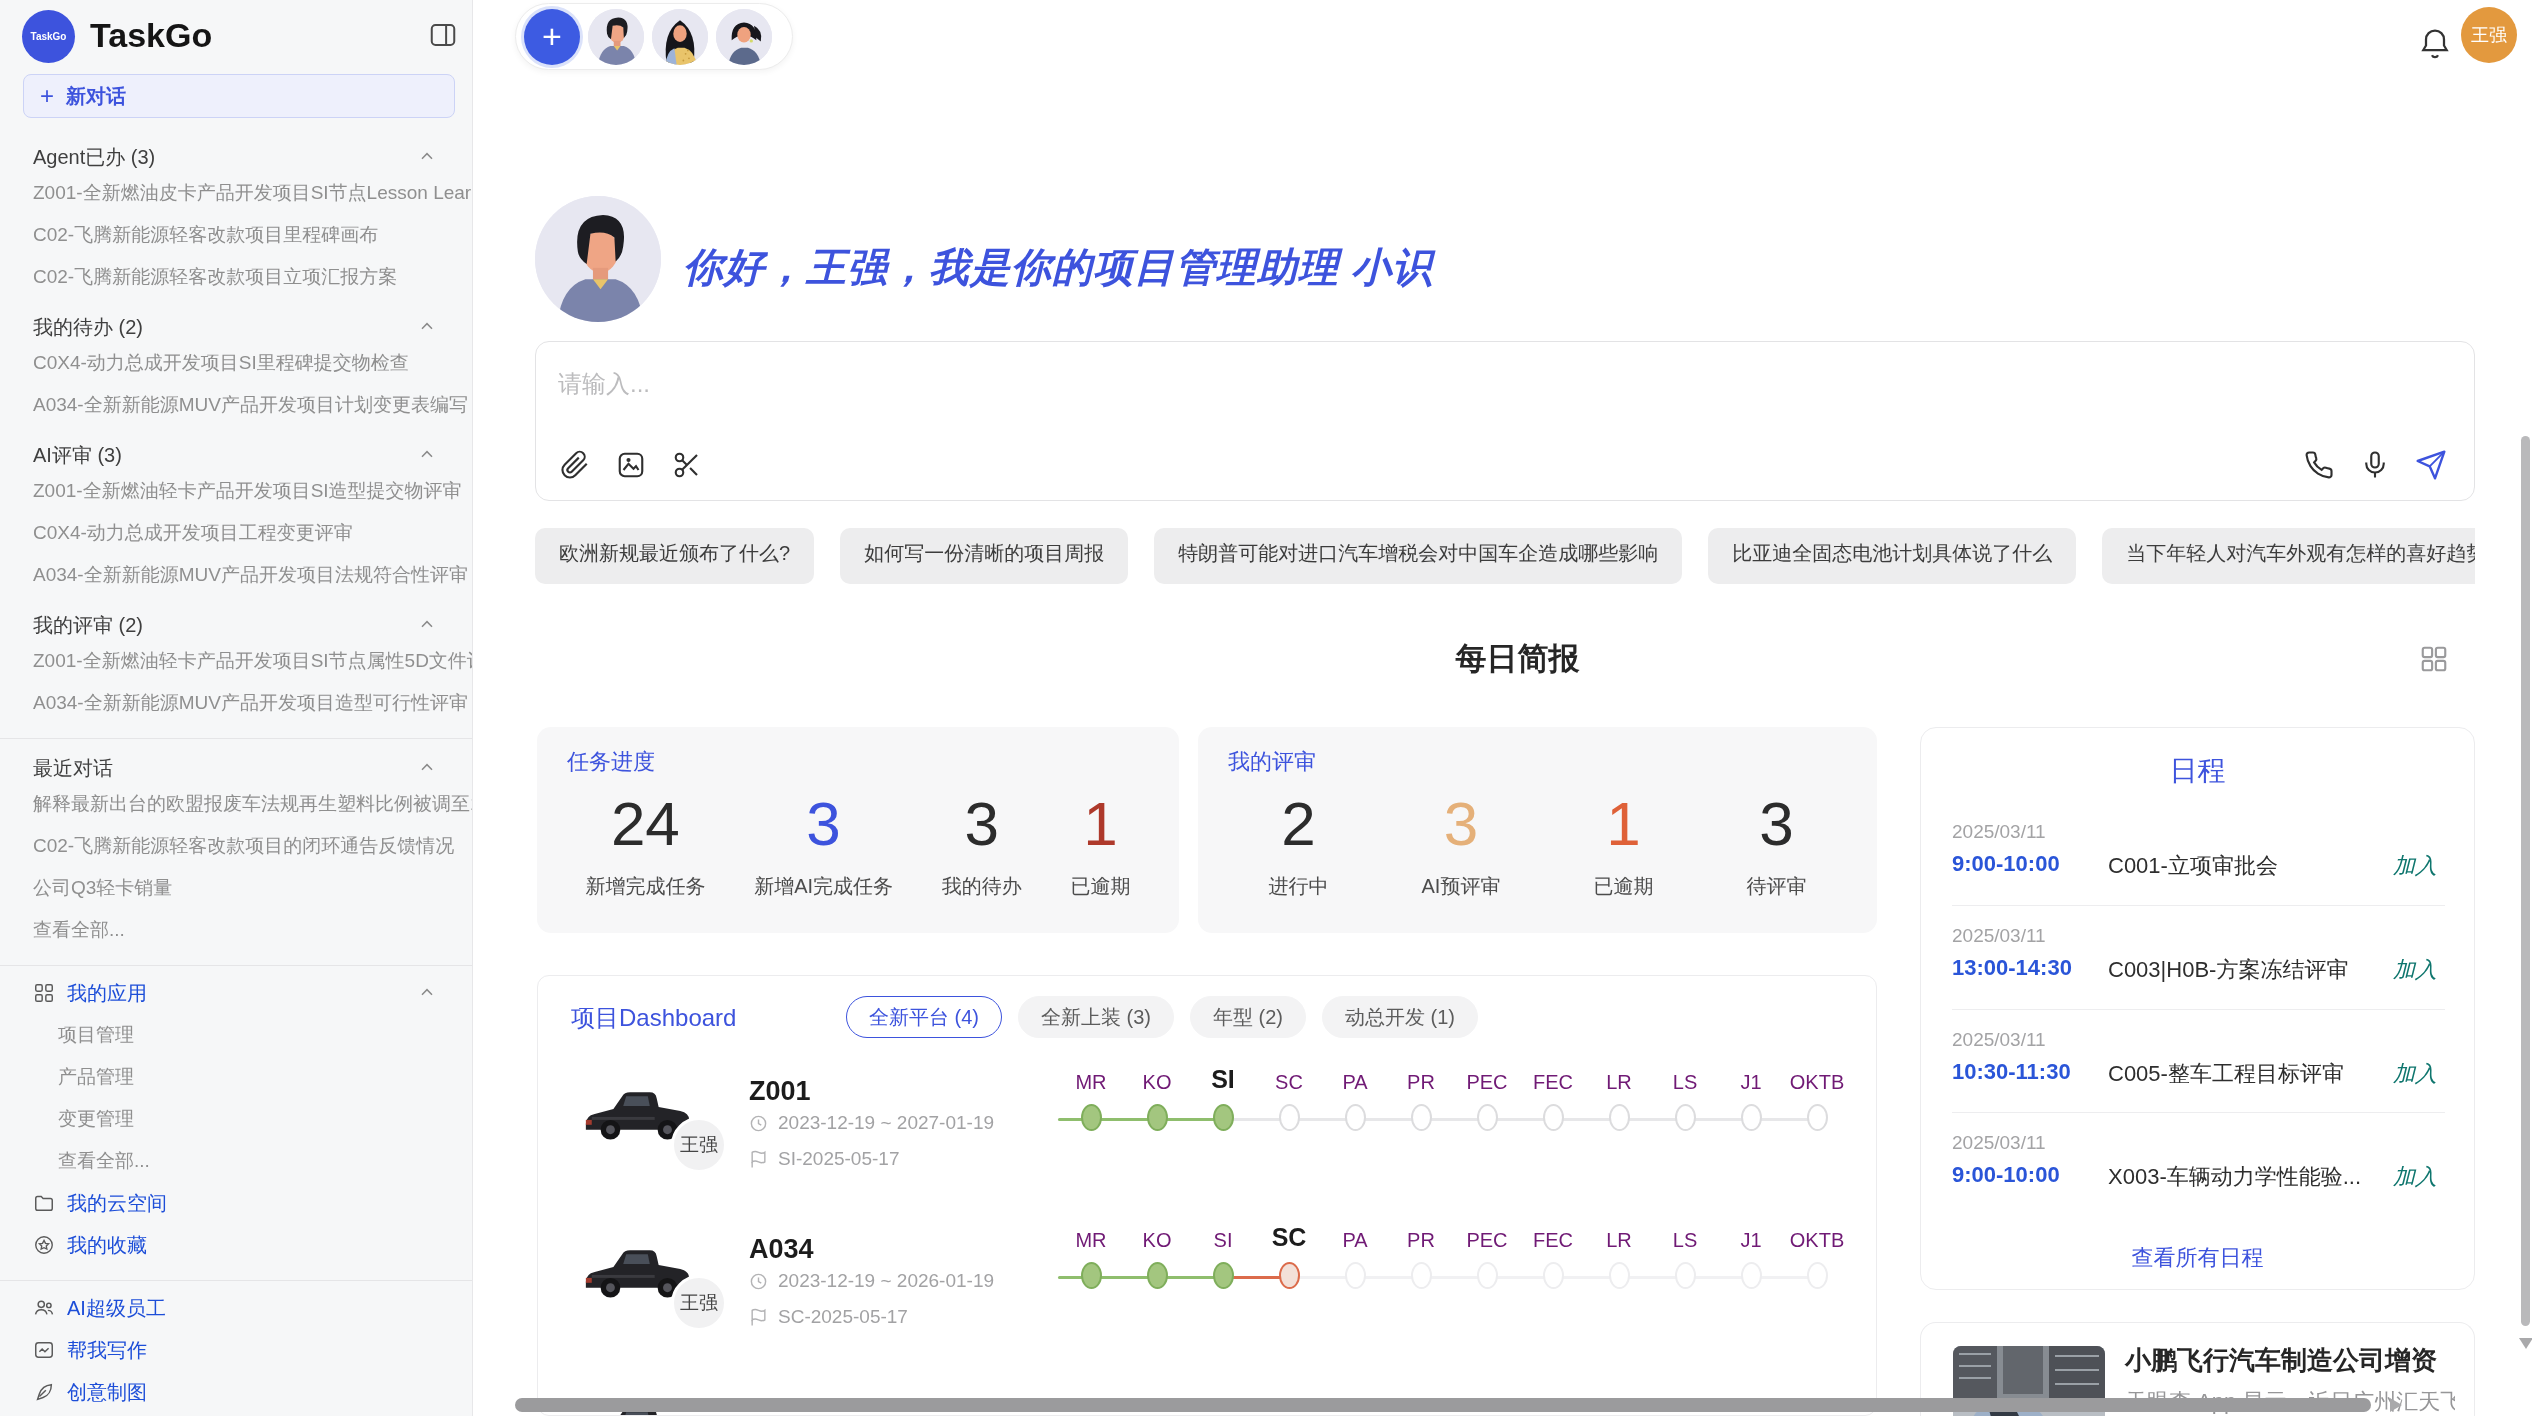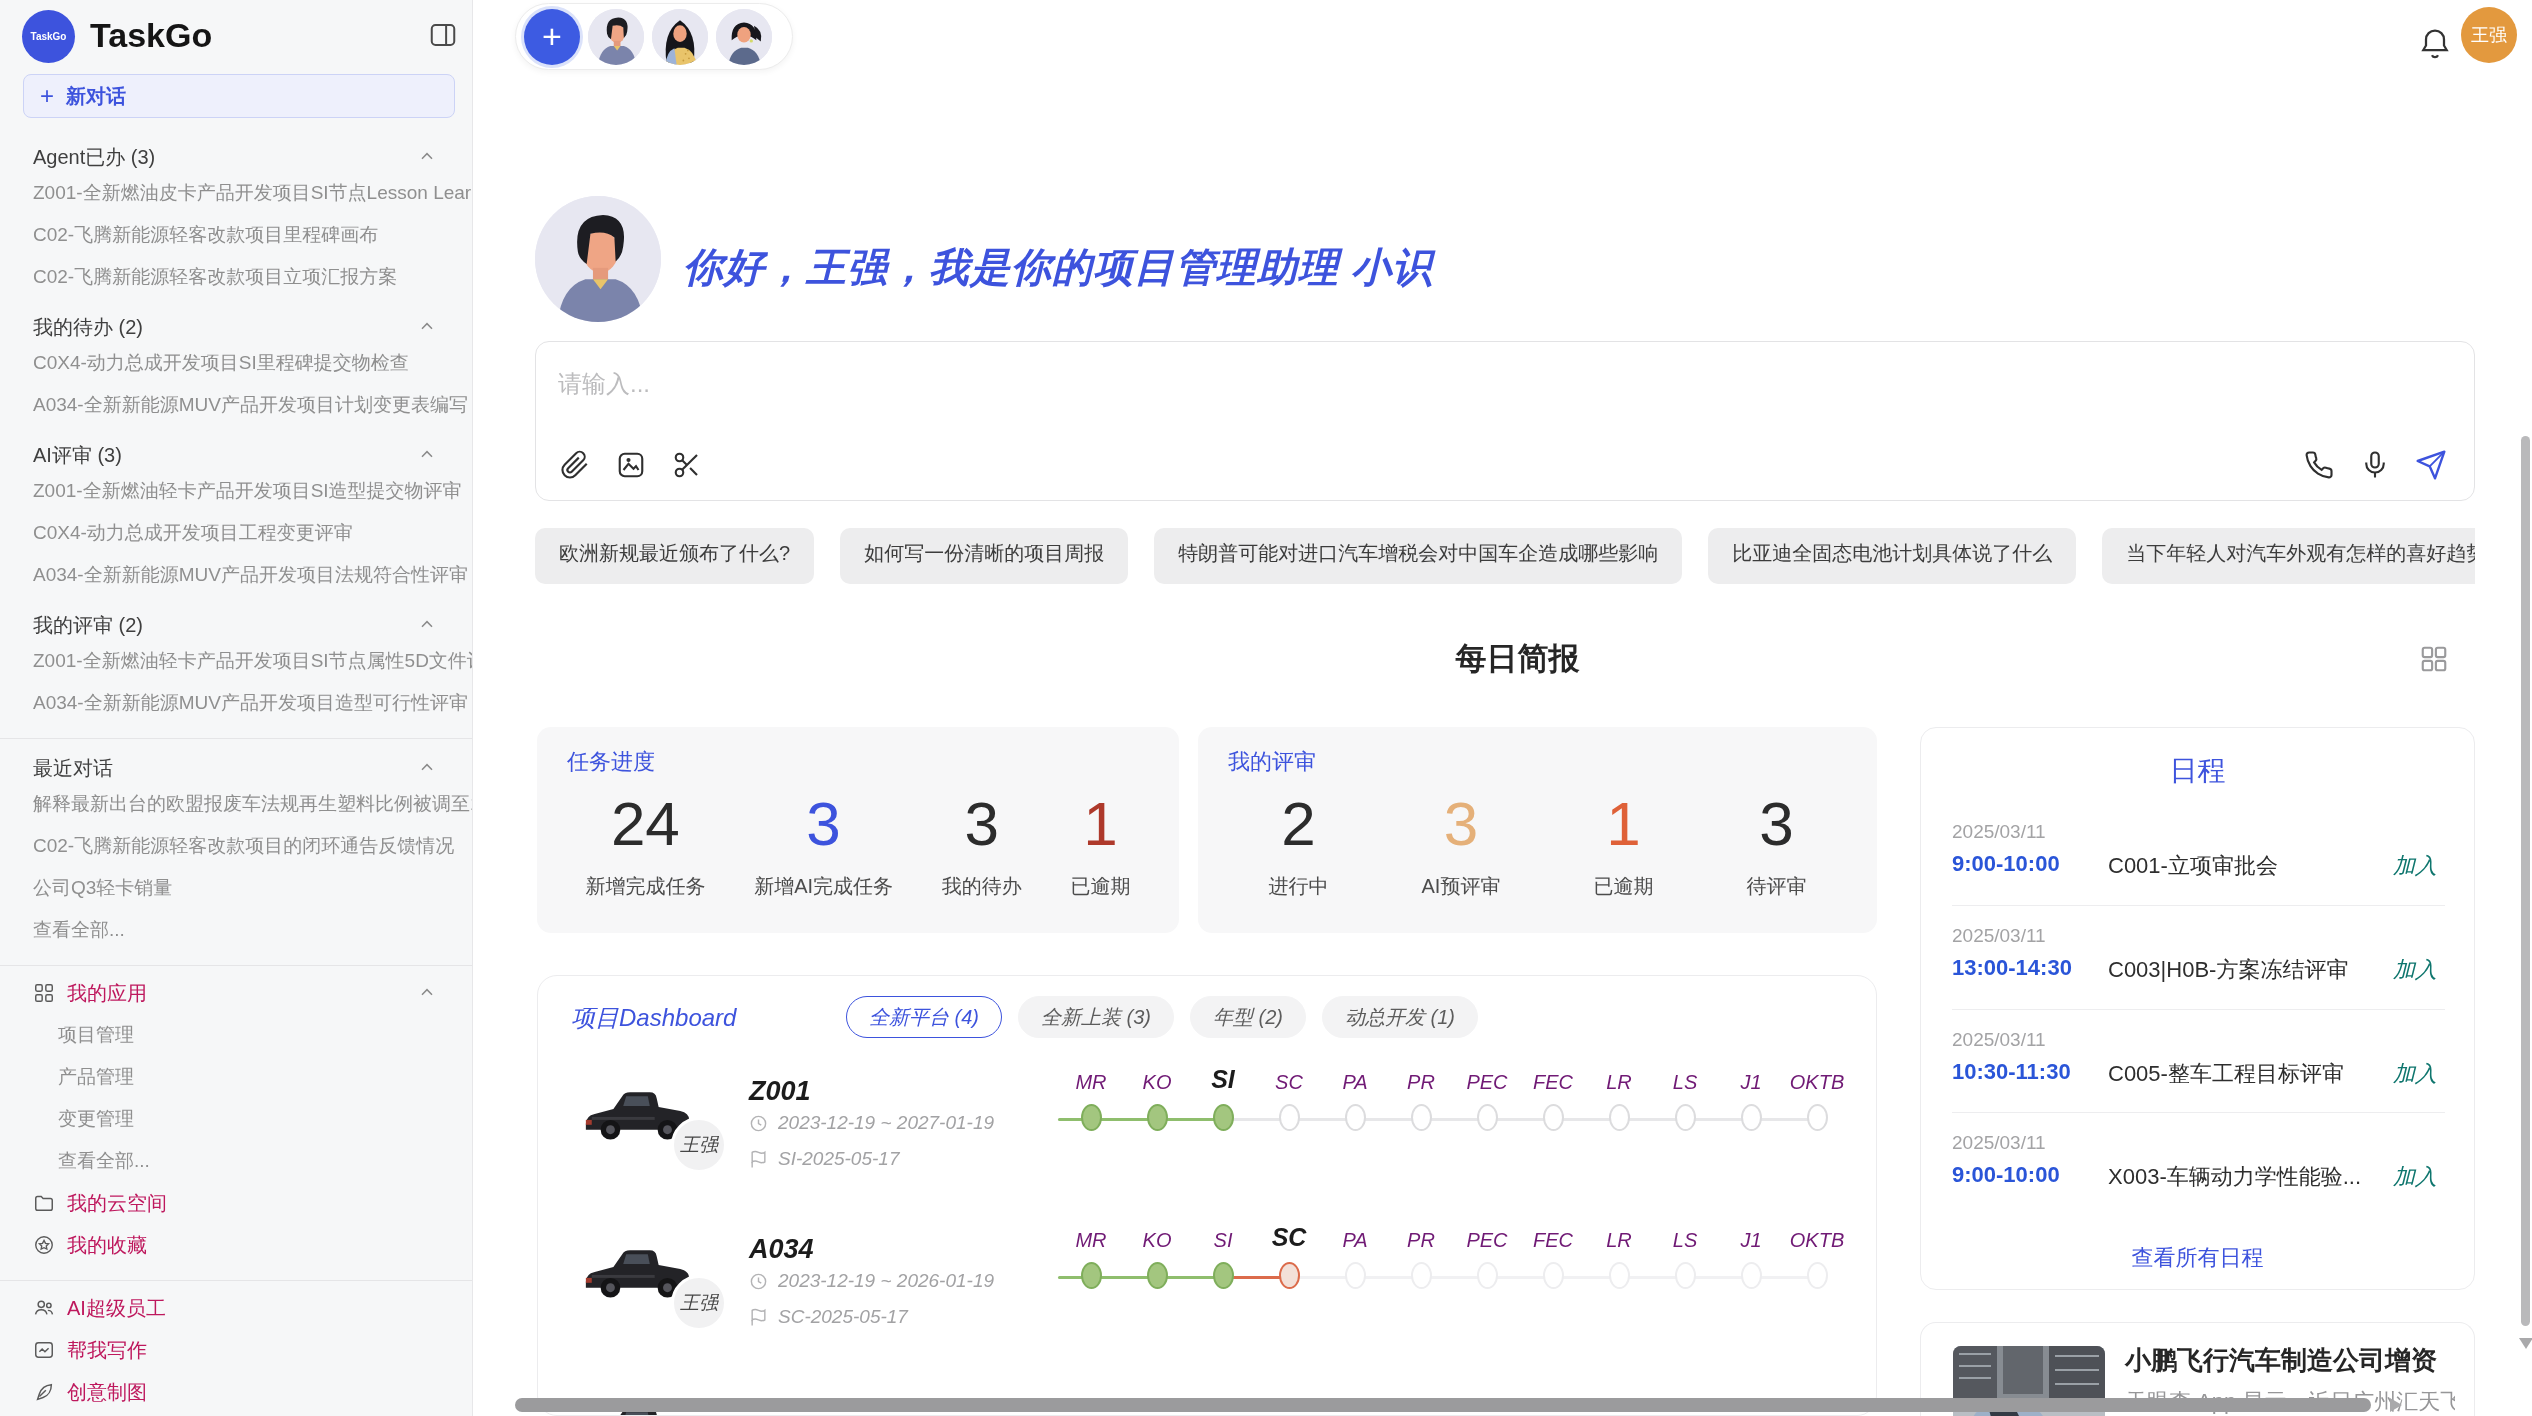--- a/index.html
+++ b/index.html
@@ -21,21 +21,21 @@
     background: #eef0fc; border: 1px solid #ccd3f6; border-radius: 8px; display: flex; align-items: center;
     padding-left: 16px; color: #3d53dd; font-size: 20px; font-weight: 600; cursor: pointer; }
   .new-chat .plus { font-size: 24px; font-weight: 400; margin-right: 12px; }
   .sb-scroll { position: absolute; left: 0; top: 128px; width: 473px; }
   .sb-sec-head { display: flex; align-items: center; justify-content: space-between;
     padding: 0 36px 0 33px; height: 30px; margin-top: 14px; font-size: 20px; color: #3f3f3f; font-weight: 500; cursor: pointer; }
   .sb-item { padding: 0 14px 0 33px; height: 42px; line-height: 42px; font-size: 19px; color: #8f8f8f;
     white-space: nowrap; overflow: hidden; cursor: pointer; }
   .sb-divider { height: 1px; background: #e5e5e7; margin: 14px 0 6px 0; }
   .sb-row { display: flex; align-items: center; height: 42px; padding-left: 33px; font-size: 20px;
-    color: #be185d; cursor: pointer; }
+    color: #1d4ed8; cursor: pointer; }
   .sb-row svg { margin-right: 12px; flex: 0 0 auto; }
   .sb-row .grow { flex: 1; }
   .sb-row .chev { margin-right: 36px; }
   .sb-sub { padding-left: 58px; height: 42px; line-height: 42px; font-size: 19px; color: #8f8f8f; cursor: pointer; }
 
   
   #main { position: absolute; left: 473px; top: 0; width: 2059px; height: 1416px; background: #fff; }
 
   .top-pill { position: absolute; left: 42px; top: 3px; width: 278px; height: 67px; background: #fff;
     border: 1px solid #ececec; border-radius: 34px; box-shadow: 0 2px 6px rgba(0,0,0,.05);
@@ -76,21 +76,21 @@
   .stat-title { position: absolute; left: 30px; top: 20px; font-size: 22px; color: #3d53dd; }
   .stat-row { position: absolute; left: 0; top: 58px; width: 100%; display: flex; justify-content: space-around; padding: 0 24px; }
   .stat { display: flex; flex-direction: column; align-items: center; }
   .stat .v { font-size: 62px; font-weight: 500; line-height: 78px; color: #2c2c2c; }
   .stat .v.blue { color: #3d53dd; } .stat .v.red { color: #ae392b; }
   .stat .v.tan { color: #e5b079; } .stat .v.orange { color: #df6138; }
   .stat .l { margin-top: 10px; font-size: 20px; color: #4c4c4c; }
 
   
   #dash { position: absolute; left: 64px; top: 975px; width: 1340px; height: 441px; background: #fff;
-    border: 1px solid #ececee; border-radius: 20px; overflow: hidden; font-style: italic; }
+    border: 1px solid #ececee; border-radius: 12px; overflow: hidden; }
   .dash-title { position: absolute; left: 33px; top: 26px; font-size: 24px; color: #3d53dd; }
   .dash-tabs { position: absolute; left: 308px; top: 20px; display: flex; gap: 16px; }
   .tab { height: 42px; line-height: 40px; padding: 0 22px; border-radius: 21px; font-size: 20px;
     background: #f3f3f4; color: #5c5c5c; border: 1px solid #f3f3f4; cursor: pointer; white-space: nowrap; }
   .tab.active { background: #fff; border: 1.5px solid #3d53dd; color: #3d53dd; }
 
   .proj-car { position: absolute; left: 40px; width: 118px; height: 82px; }
   .proj-owner { position: absolute; left: 133px; width: 56px; height: 56px; border-radius: 50%;
     background: #f1f1f2; border: 3px solid #fff; display: flex; align-items: center; justify-content: center;
     font-size: 19px; color: #454545; }

